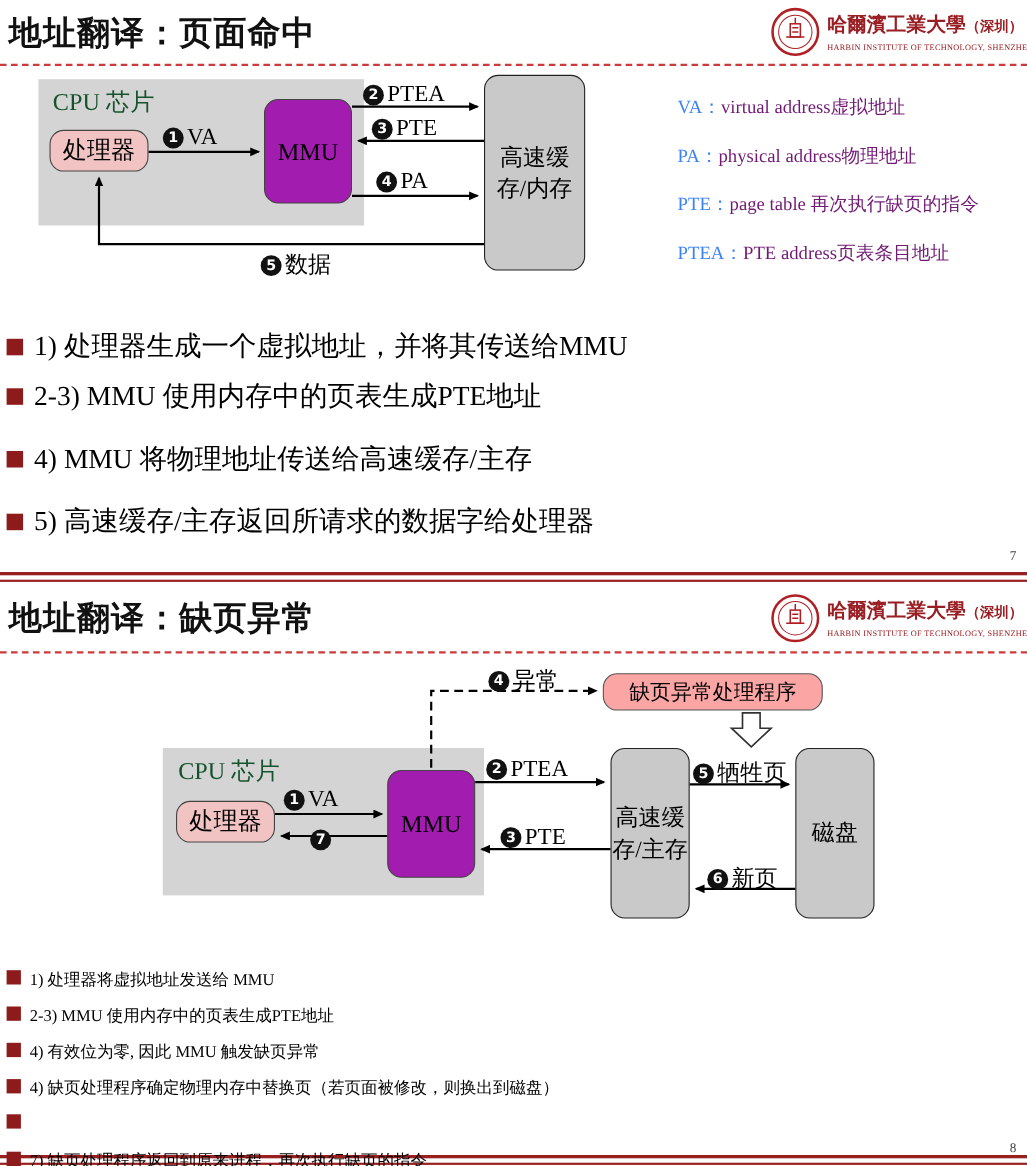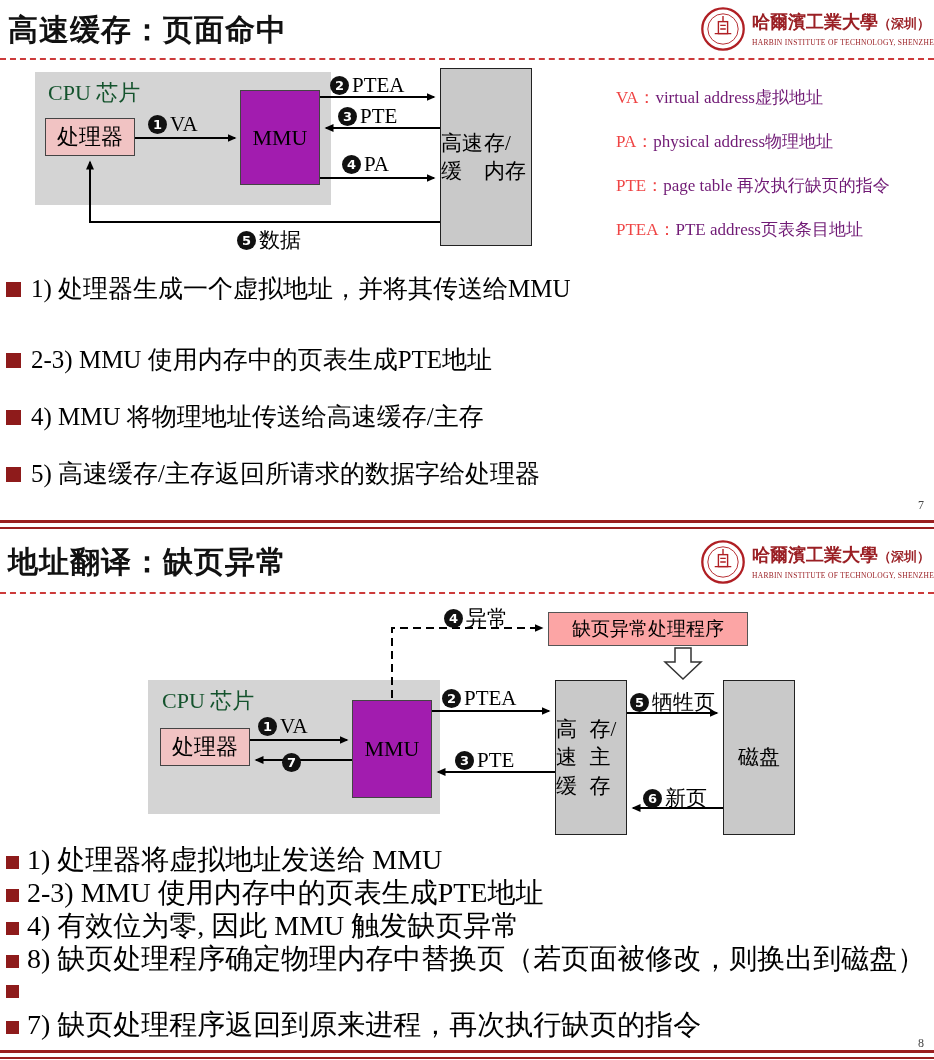--- a/index.html
+++ b/index.html
@@ -17,51 +17,51 @@
   .sep-thin  { position:absolute; left:0; width:934px; height:1.5px; background:#9a2020; z-index:3; }
 
   .logo { position:absolute; left:700px; width:234px; height:56px; overflow:hidden; z-index:5; }
   .logo .emblem { position:absolute; left:0; top:2px; }
   .logo .name { position:absolute; left:52px; top:6px; font-size:18px; font-weight:bold; color:#9a1f24; white-space:nowrap; }
   .logo .name .suffix { font-size:13px; font-weight:bold; }
   .logo .sub { position:absolute; left:52px; top:34px; font-size:7.5px; letter-spacing:.3px; color:#9a1f24; white-space:nowrap; }
 
   .chipbox { position:absolute; background:#d4d4d4; z-index:1; }
   .chiplabel { position:absolute; color:#14532d; font-size:22px; z-index:2; white-space:nowrap;text-align:center; }
-  .node { position:absolute; display:flex; align-items:center; justify-content:center; z-index:2; font-size:22px; }
+  .node { position:absolute; display:flex; align-items:center; justify-content:center; z-index:2; font-size:22px;border-radius:13px; }
   .proc { background:#f1c3c3; border:1px solid #444; }
   .mmu  { background:#a21caf; border:1px solid #444; }
-  .mem  { background:#c9c9c9; border:1.5px solid #222; flex-direction:row; line-height:1.35; font-size:21px; }
+  .mem  { background:#c9c9c9; border:1.5px solid #222; flex-direction:column; line-height:1.35; font-size:21px; }
   .handler { background:#fca5a5; border:1px solid #555; font-size:19px; }
 
   .alabel { position:absolute; z-index:5; font-size:21px; color:#000; white-space:nowrap; }
   .circ {
     display:inline-flex; align-items:center; justify-content:center;
     width:19px; height:19px; border-radius:50%; background:#111; color:#fff;
     font-family:"DejaVu Sans",sans-serif; font-size:13px; font-weight:bold;
     margin-right:3px; position:relative; top:-2px;
   }
 
   .legend-line { position:absolute; left:616px; font-size:17px; z-index:5; white-space:nowrap; }
-  .legend-term { color:#ef4444; }
+  .legend-term { color:#3b82f6; }
   .legend-desc { color:#701a75; }
 
   .bullet { position:absolute; left:6px; z-index:5; white-space:nowrap; }
   .b1 { font-size:25px; }
-  .b2 { font-size:28px; }
+  .b2 { font-size:15px;margin-top:40px; }
   .sq { display:inline-block; background:#8e1b1b; margin-right:10px; }
   .b1 .sq { width:15px; height:15px; }
   .b2 .sq { width:13px; height:13px; margin-right:8px; }
 
   .pagenum { position:absolute; right:10px; font-size:12px; color:#444; z-index:5; }
 </style>
 </head>
 <body>
 
-<div class="slide-title" style="top:10px">高速缓存：页面命中</div>
+<div class="slide-title" style="top:10px">地址翻译：页面命中</div>
 
 <div class="logo" style="top:4px">
   <svg class="emblem" viewBox="0 0 50 50" width="46" height="46">
     <circle cx="25" cy="25" r="22.5" fill="none" stroke="#b01f24" stroke-width="2.5"></circle>
     <circle cx="25" cy="25" r="16.5" fill="none" stroke="#b01f24" stroke-width="1"></circle>
     <rect x="20" y="17" width="10" height="13" fill="none" stroke="#b01f24" stroke-width="1.5"></rect>
     <path d="M16,30 H34 M25,11 V17 M22,21 H28 M22,25 H28" fill="none" stroke="#b01f24" stroke-width="1.5"></path>
   </svg>
   <div class="name"><span>哈爾濱工業大學</span><span class="suffix">（深圳）</span></div>
   <div class="sub">HARBIN INSTITUTE OF TECHNOLOGY, SHENZHEN</div>
@@ -82,21 +82,21 @@
 <div class="alabel" style="left:330px;top:73px"><span class="circ">2</span><span>PTEA</span></div>
 <div class="alabel" style="left:338px;top:104px"><span class="circ">3</span><span>PTE</span></div>
 <div class="alabel" style="left:342px;top:152px"><span class="circ">4</span><span>PA</span></div>
 <div class="alabel" style="left:237px;top:226px"><span class="circ">5</span><span>数据</span></div>
 
 <div class="legend-line" style="top:86px"><span class="legend-term">VA：</span><span class="legend-desc">virtual address虚拟地址</span></div>
 <div class="legend-line" style="top:130px"><span class="legend-term">PA：</span><span class="legend-desc">physical address物理地址</span></div>
 <div class="legend-line" style="top:174px"><span class="legend-term">PTE：</span><span class="legend-desc">page table 再次执行缺页的指令</span></div>
 <div class="legend-line" style="top:218px"><span class="legend-term">PTEA：</span><span class="legend-desc">PTE address页表条目地址</span></div>
 
-<div class="bullet b1" style="top:272px"><span class="sq"></span><span>1) 处理器生成一个虚拟地址，并将其传送给MMU</span></div>
+<div class="bullet b1" style="top:298px"><span class="sq"></span><span>1) 处理器生成一个虚拟地址，并将其传送给MMU</span></div>
 <div class="bullet b1" style="top:343px"><span class="sq"></span><span>2-3) MMU 使用内存中的页表生成PTE地址</span></div>
 <div class="bullet b1" style="top:400px"><span class="sq"></span><span>4) MMU 将物理地址传送给高速缓存/主存</span></div>
 <div class="bullet b1" style="top:457px"><span class="sq"></span><span>5) 高速缓存/主存返回所请求的数据字给处理器</span></div>
 
 <div class="pagenum" style="top:498px">7</div>
 
 <div class="sep-thick" style="top:520px"></div>
 <div class="sep-thin" style="top:527px"></div>
 
 <div class="slide-title" style="top:542px">地址翻译：缺页异常</div>
@@ -129,21 +129,21 @@
 <div class="alabel" style="left:258px;top:714px"><span class="circ">1</span><span>VA</span></div>
 <div class="alabel" style="left:282px;top:750px"><span class="circ">7</span><span></span></div>
 <div class="alabel" style="left:442px;top:686px"><span class="circ">2</span><span>PTEA</span></div>
 <div class="alabel" style="left:455px;top:748px"><span class="circ">3</span><span>PTE</span></div>
 <div class="alabel" style="left:630px;top:688px"><span class="circ">5</span><span>牺牲页</span></div>
 <div class="alabel" style="left:643px;top:784px"><span class="circ">6</span><span>新页</span></div>
 
 <div class="bullet b2" style="top:841px"><span class="sq"></span><span>1) 处理器将虚拟地址发送给 MMU</span></div>
 <div class="bullet b2" style="top:874px"><span class="sq"></span><span>2-3) MMU 使用内存中的页表生成PTE地址</span></div>
 <div class="bullet b2" style="top:907px"><span class="sq"></span><span>4) 有效位为零, 因此 MMU 触发缺页异常</span></div>
-<div class="bullet b2" style="top:940px"><span class="sq"></span><span>8) 缺页处理程序确定物理内存中替换页（若页面被修改，则换出到磁盘）</span></div>
+<div class="bullet b2" style="top:940px"><span class="sq"></span><span>4) 缺页处理程序确定物理内存中替换页（若页面被修改，则换出到磁盘）</span></div>
 <div class="bullet b2" style="top:973px"><span class="sq"></span></div>
 <div class="bullet b2" style="top:1006px"><span class="sq"></span><span>7) 缺页处理程序返回到原来进程，再次执行缺页的指令</span></div>
 
 <div class="pagenum" style="top:1036px">8</div>
 
 <div class="sep-thick" style="top:1050px"></div>
 <div class="sep-thin" style="top:1057px"></div>
 
 <svg width="934" height="1060" style="position:absolute;left:0;top:0;z-index:4;pointer-events:none">
   <defs>

